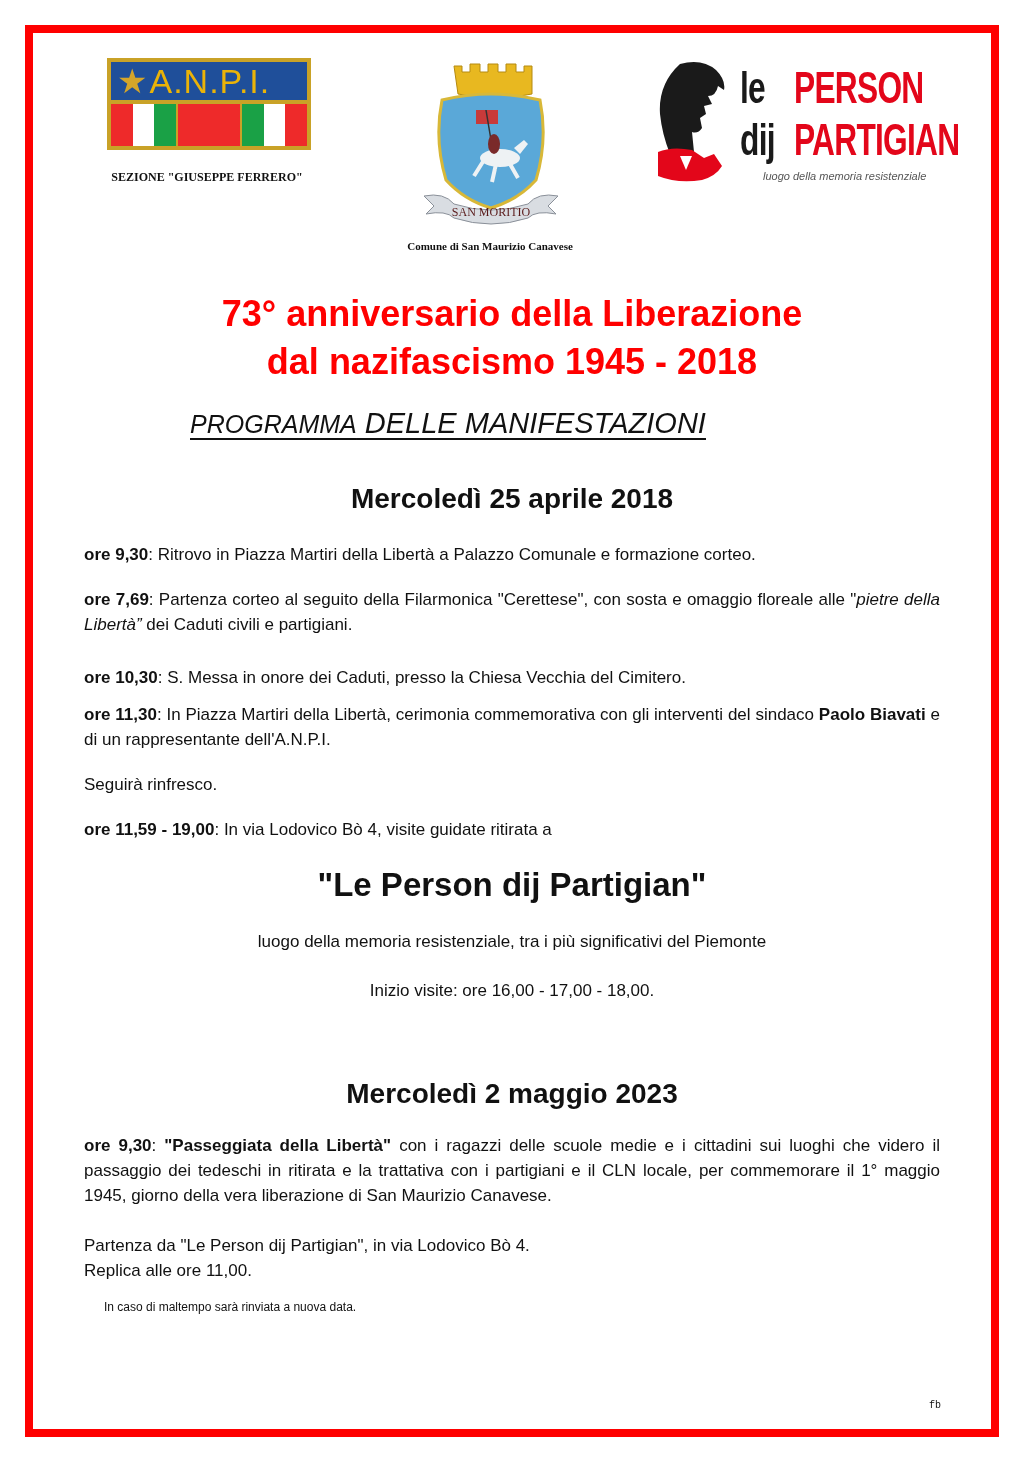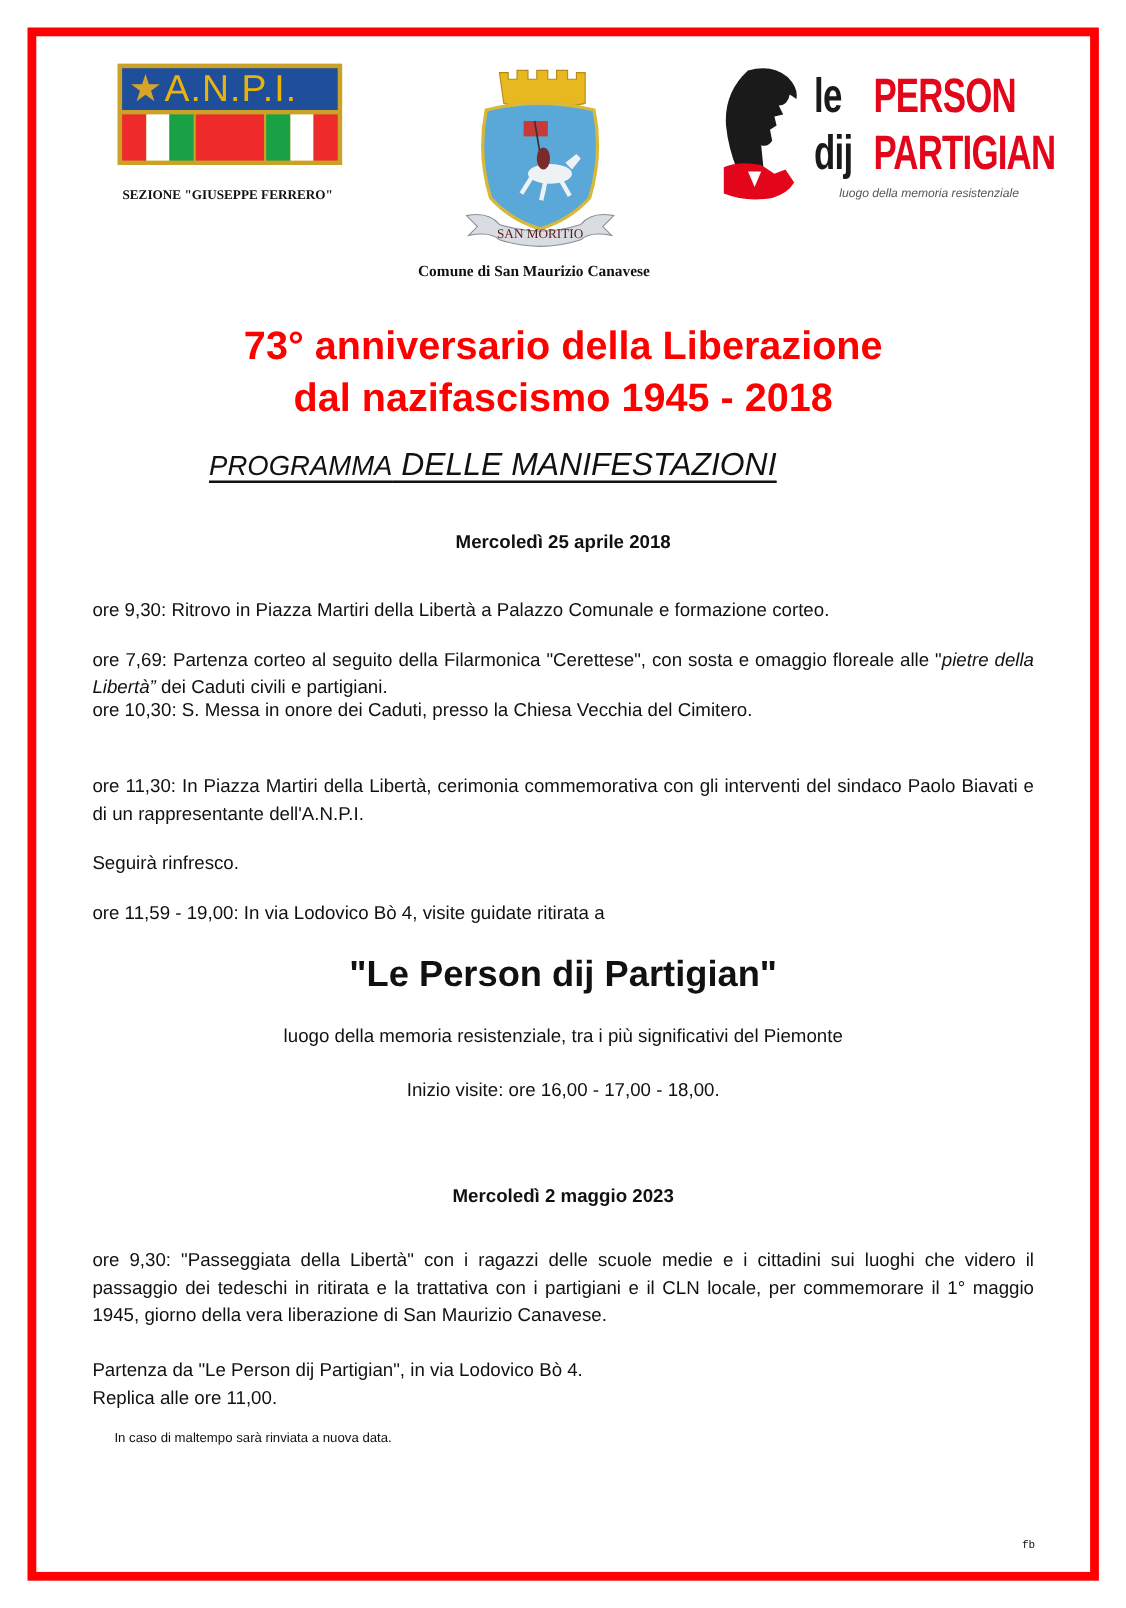--- a/index.html
+++ b/index.html
@@ -15,44 +15,44 @@
               display: flex; align-items: center; }
   .anpi-star { color: #d4a52a; font-size: 34px; line-height: 34px; margin-left: 6px; }
   .anpi-text { color: #eab308; font-size: 34px; line-height: 34px; letter-spacing: 1px; margin-left: 2px; }
   .anpi-bottom { position: absolute; left: 2px; right: 2px; top: 44px; bottom: 2px; display: flex; gap: 2px; background:#c9a227; }
   .anpi-bottom div { flex: 1; }
   .anpi-caption { left: 82px; top: 170px; width: 250px; text-align: center;
                   font-family: "Liberation Serif", serif; font-weight: bold; font-size: 12px; }
 
   
   .crest { left: 418px; top: 60px; width: 146px; height: 170px; }
-  .crest-caption { left: 380px; top: 240px; width: 220px; text-align: left;
-                   font-family: "Liberation Serif", serif; font-weight: bold; font-size: 14px; }
+  .crest-caption { left: 380px; top: 240px; width: 220px; text-align: center;
+                   font-family: "Liberation Serif", serif; font-weight: bold; font-size: 11px; }
 
   
   .person-silhouette { left: 650px; top: 60px; width: 82px; height: 125px; }
   .person-le { left: 740px; top: 66px; font-family: "Liberation Sans", sans-serif; font-size: 44px; font-weight: bold; color: #1a1a1a;
                transform: scaleX(0.72); transform-origin: left top; line-height: 44px; letter-spacing: -1px; }
   .person-person { left: 794px; top: 66px; font-size: 44px; font-weight: bold; color: #e3061a; transform: scaleX(0.72);
                    transform-origin: left top; line-height: 44px; letter-spacing: -1px; }
   .person-dij { left: 740px; top: 118px; font-size: 44px; font-weight: bold; color: #1a1a1a; transform: scaleX(0.72);
                 transform-origin: left top; line-height: 44px; letter-spacing: -1px; }
   .person-partigian { left: 794px; top: 118px; font-size: 44px; font-weight: bold; color: #e3061a; transform: scaleX(0.72);
                       transform-origin: left top; line-height: 44px; letter-spacing: -1px; }
   .person-tag { left: 763px; top: 170px; font-size: 11px; font-style: italic; color: #555; }
 
   
   .title { left: 0; width: 1024px; text-align: center; color: #ff0000; font-weight: bold; font-size: 36px; line-height: 44px; }
   .subtitle { left: 0; width: 896px; top: 407px; text-align: center; font-style: italic; font-size: 29px; }
   .subtitle span { text-decoration: underline; text-underline-offset: 5px; text-decoration-thickness: 2px; }
   .sub-small { font-size: 25px; }
-  .day-heading { left: 0; width: 1024px; text-align: center; font-weight: bold; font-size: 17px; }
+  .day-heading { left: 0; width: 1024px; text-align: center; font-weight: bold; font-size: 28px; }
 
   .para { left: 84px; width: 856px; font-size: 17px; line-height: 25px; text-align: justify; }
-  .para b { font-weight: normal; }
+  .para b { font-weight: bold; }
   .center-text { left: 0; width: 1024px; text-align: center; font-size: 17px; }
   .big-name { left: 0; width: 1024px; text-align: center; font-weight: bold; font-size: 33px; }
   .small-note { left: 84px; font-size: 12px; margin-left: 20px; }
   .fb { left: 929px; top: 1400px; font-size: 10px; font-family: Liberation Mono, monospace; }
 </style>
 </head>
 <body>
 
 <div class="frame"></div>
 
@@ -114,21 +114,21 @@
 </div>
 
 <div class="abs day-heading" style="top:483px">Mercoledì 25 aprile 2018</div>
 
 <div class="abs para" style="top:542px">
   <b>ore 9,30</b><span>: Ritrovo in Piazza Martiri della Libertà a Palazzo Comunale e formazione corteo.</span>
 </div>
 <div class="abs para" style="top:587px">
   <b>ore 7,69</b><span>: Partenza corteo al seguito della Filarmonica "Cerettese", con sosta e omaggio floreale alle "</span><i>pietre della Libertà”</i><span> dei Caduti civili e partigiani.</span>
 </div>
-<div class="abs para" style="top:633px">
+<div class="abs para" style="top:665px">
   <b>ore 10,30</b><span>: S. Messa in onore dei Caduti, presso la Chiesa Vecchia del Cimitero.</span>
 </div>
 <div class="abs para" style="top:702px">
   <b>ore 11,30</b><span>: In Piazza Martiri della Libertà, cerimonia commemorativa con gli interventi del sindaco </span><b>Paolo Biavati</b><span> e di un rappresentante dell'A.N.P.I.</span>
 </div>
 <div class="abs para" style="top:772px">
   <span>Seguirà rinfresco.</span>
 </div>
 <div class="abs para" style="top:817px">
   <b>ore 11,59 - 19,00</b><span>: In via Lodovico Bò 4, visite guidate ritirata a</span>

